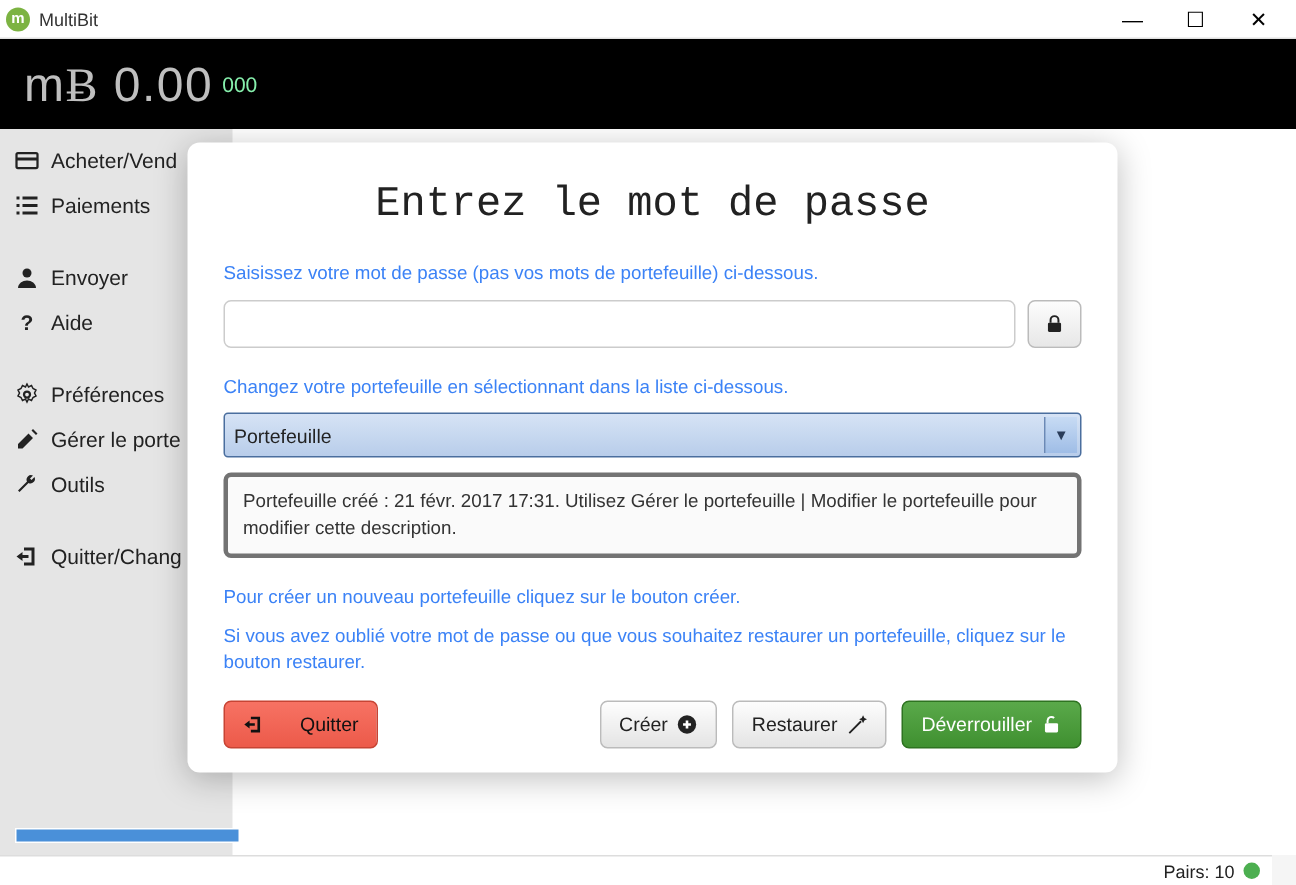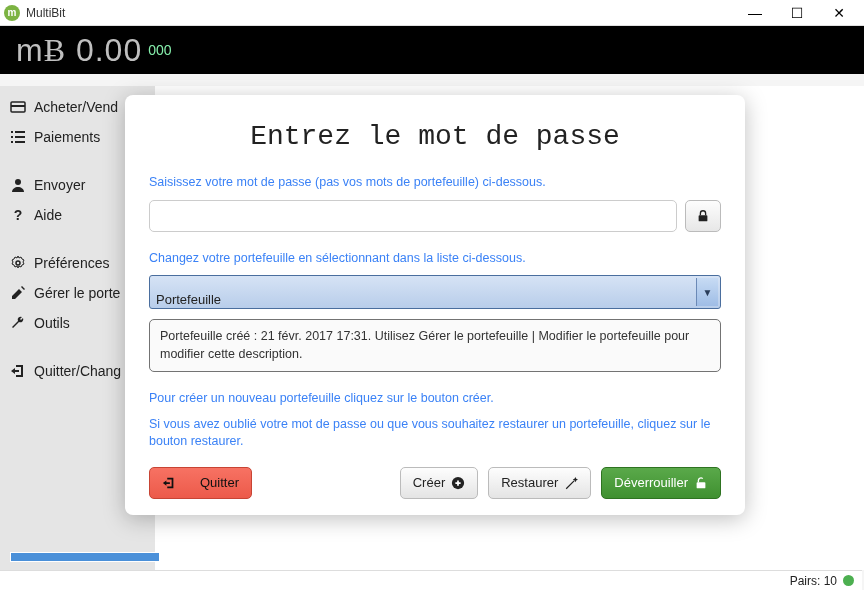--- a/index.html
+++ b/index.html
@@ -23,21 +23,21 @@
     width: 16px; height: 16px;
     background: #7cb342;
     border-radius: 50%;
     display: flex; align-items: center; justify-content: center;
     color: #fff; font-size: 10px; font-weight: bold;
     margin-right: 6px;
   }
   .titlebar .title { font-size: 12px; color: #333; flex: 1; }
   .winbtn { width: 42px; text-align: center; font-size: 14px; cursor: default; }
   .balance-bar {
-    height: 48px;
+    height: 60px;
     background: #000;
     color: #bfbfbf;
     display: flex;
     align-items: center;
     padding: 0 16px;
   }
   .balance-main { font-size: 32px; font-weight: 400; letter-spacing: 1px; }
   .balance-sub { font-size: 14px; margin-left: 6px; color: #86efac; }
   .content-area {
     position: absolute;
@@ -97,38 +97,38 @@
     background: linear-gradient(#fdfdfd,#e7e7e7);
     display: flex; align-items: center; justify-content: center;
     font-size: 14px;
   }
   .wallet-select {
     width: 100%;
     height: 30px;
     border: 1px solid #4a6e9e;
     border-radius: 3px;
     background: linear-gradient(#d6e3f5,#b8cdea);
-    padding: 16px 6px;
+    padding: 0 6px;
     font-size: 13px;
     color: #222;
     margin-bottom: 10px;
     position: relative;
-    display: flex; 
+    display: flex; align-items: center;
   }
   .wallet-select .arrow {
     position: absolute; right: 2px; top: 2px; bottom: 2px;
     width: 22px;
     background: linear-gradient(#c7dbf4,#9fbde6);
     border-left: 1px solid #6b89b6;
     display: flex; align-items: center; justify-content: center;
     color: #2a3d5a;
     font-size: 10px;
   }
   .desc-box {
-    border: 1px solid #737373;
+    border: 3px solid #737373;
     border-radius: 5px;
     padding: 8px 10px;
     font-size: 12.5px;
     color: #333;
     background: #fafafa;
     min-height: 48px;
     margin-bottom: 18px;
     line-height: 1.4;
   }
   .button-row {
@@ -163,21 +163,21 @@
   .btn svg { width: 14px; height: 14px; }
   .progressbar {
     position: absolute;
     left: 10px; bottom: 28px;
     width: 150px; height: 10px;
     background: #4a90d9;
     border: 1px solid #fff;
   }
   .statusbar {
     position: absolute;
-    left: 0; right: 2px; bottom: 0;
+    left: 0; right: 16px; bottom: 0;
     height: 20px;
     background: #fff;
     border-top: 1px solid #ddd;
     display: flex; justify-content: flex-end; align-items: center;
     padding: 0 8px;
     font-size: 12px;
     color: #222;
     gap: 6px;
   }
   .status-dot { width: 11px; height: 11px; background: #4caf50; border-radius: 50%; }

